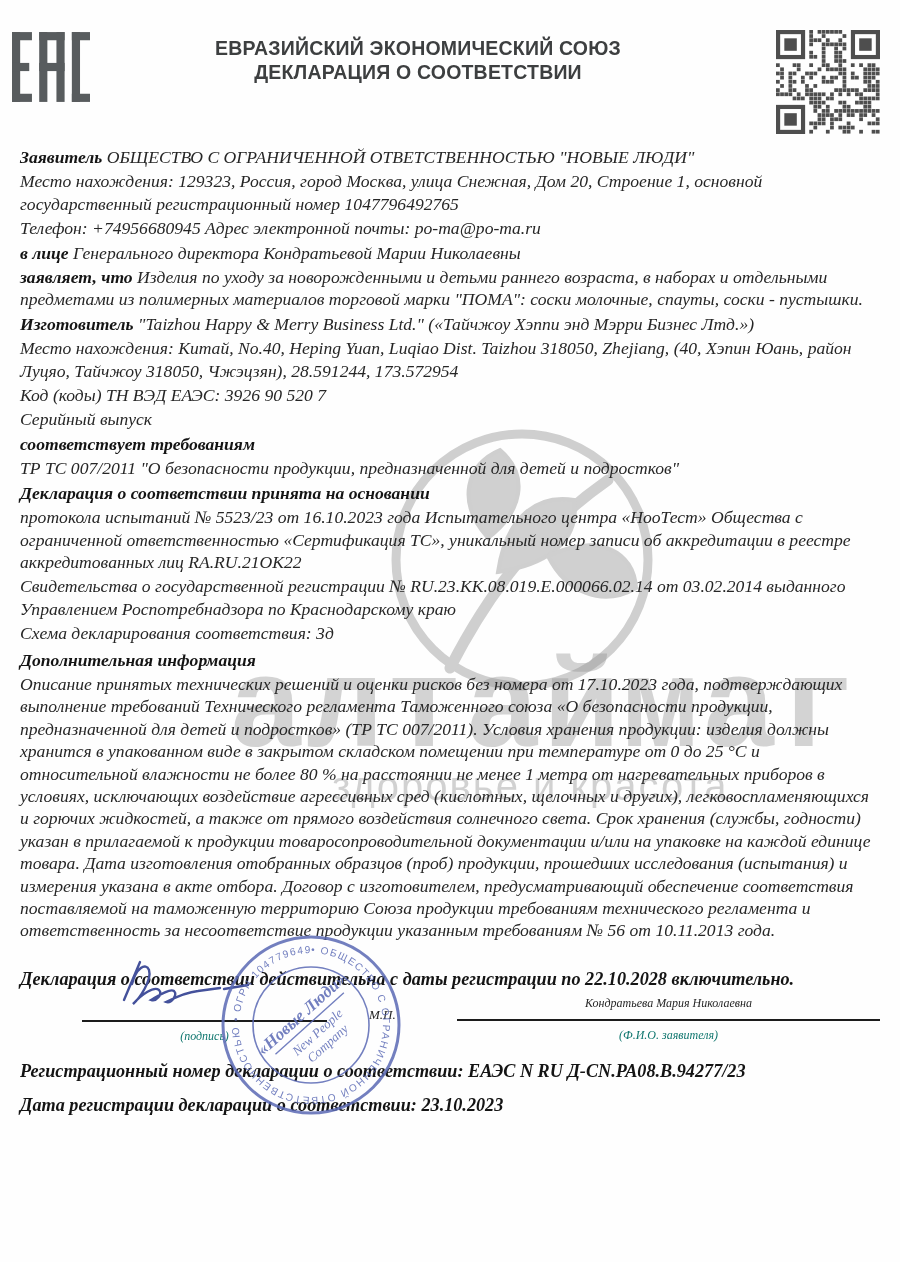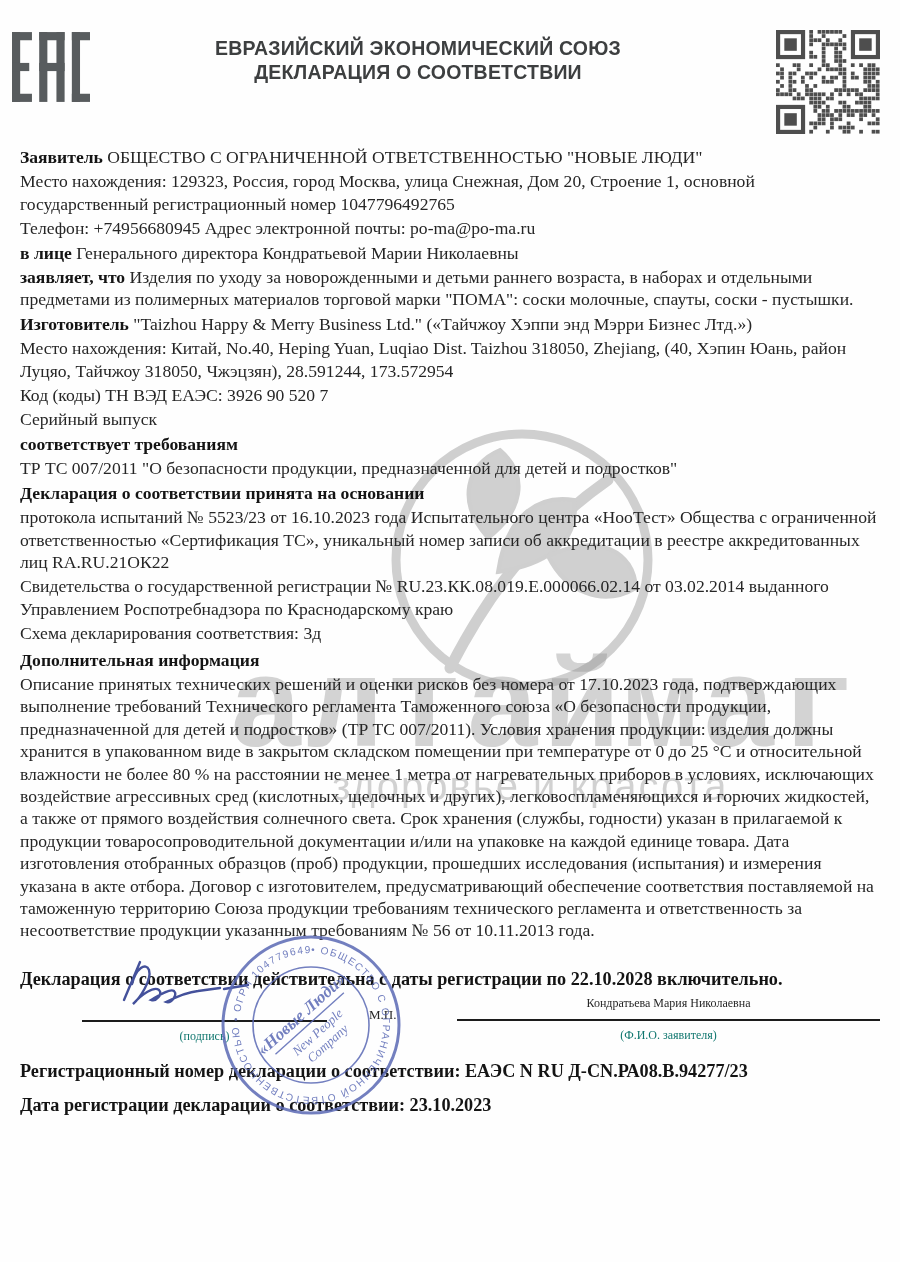--- a/index.html
+++ b/index.html
@@ -12,21 +12,21 @@
   
   .hdr { display:flex; align-items:flex-start; padding:28px 20px 0 12px; height:124px; box-sizing:border-box; }
   .eac-svg { width:78px; height:78px; flex:0 0 auto; }
   .titles {
     flex:1; text-align:center; padding-top:8px; margin-right:30px;
     font-family:"Liberation Sans", sans-serif; font-weight:bold;
     font-size:19.5px; line-height:1.25; color:#3d3f40; letter-spacing:0.2px;
   }
   .qr-svg { width:104px; height:104px; flex:0 0 auto; margin-top:2px; }
   
-  .doc { position:relative; z-index:2; padding:22px 20px 0 20px; font-size:17.6px; line-height:22.4px; }
+  .doc { position:relative; z-index:2; padding:22px 20px 0 20px; font-size:17.6px; line-height:22.4px;font-style:italic; }
   .doc p { margin:0 0 2px 0; }
   .b { font-weight:bold; color:#141414; }
   .b18 { font-weight:bold; font-size:18.2px; color:#141414; }
   .validity { margin-top:26px !important; }
   
   .sigrow { display:flex; margin-top:2px; position:relative; z-index:2; }
   .sigleft { width:245px; margin-left:62px; position:relative; }
   .scribble { position:absolute; left:34px; top:-36px; width:140px; height:56px; }
   .sigline { border-bottom:2px solid #1c1c1c; height:28px; }
   .cap { font-size:12px; text-align:center; padding-top:3px; color:#0f766e; }

